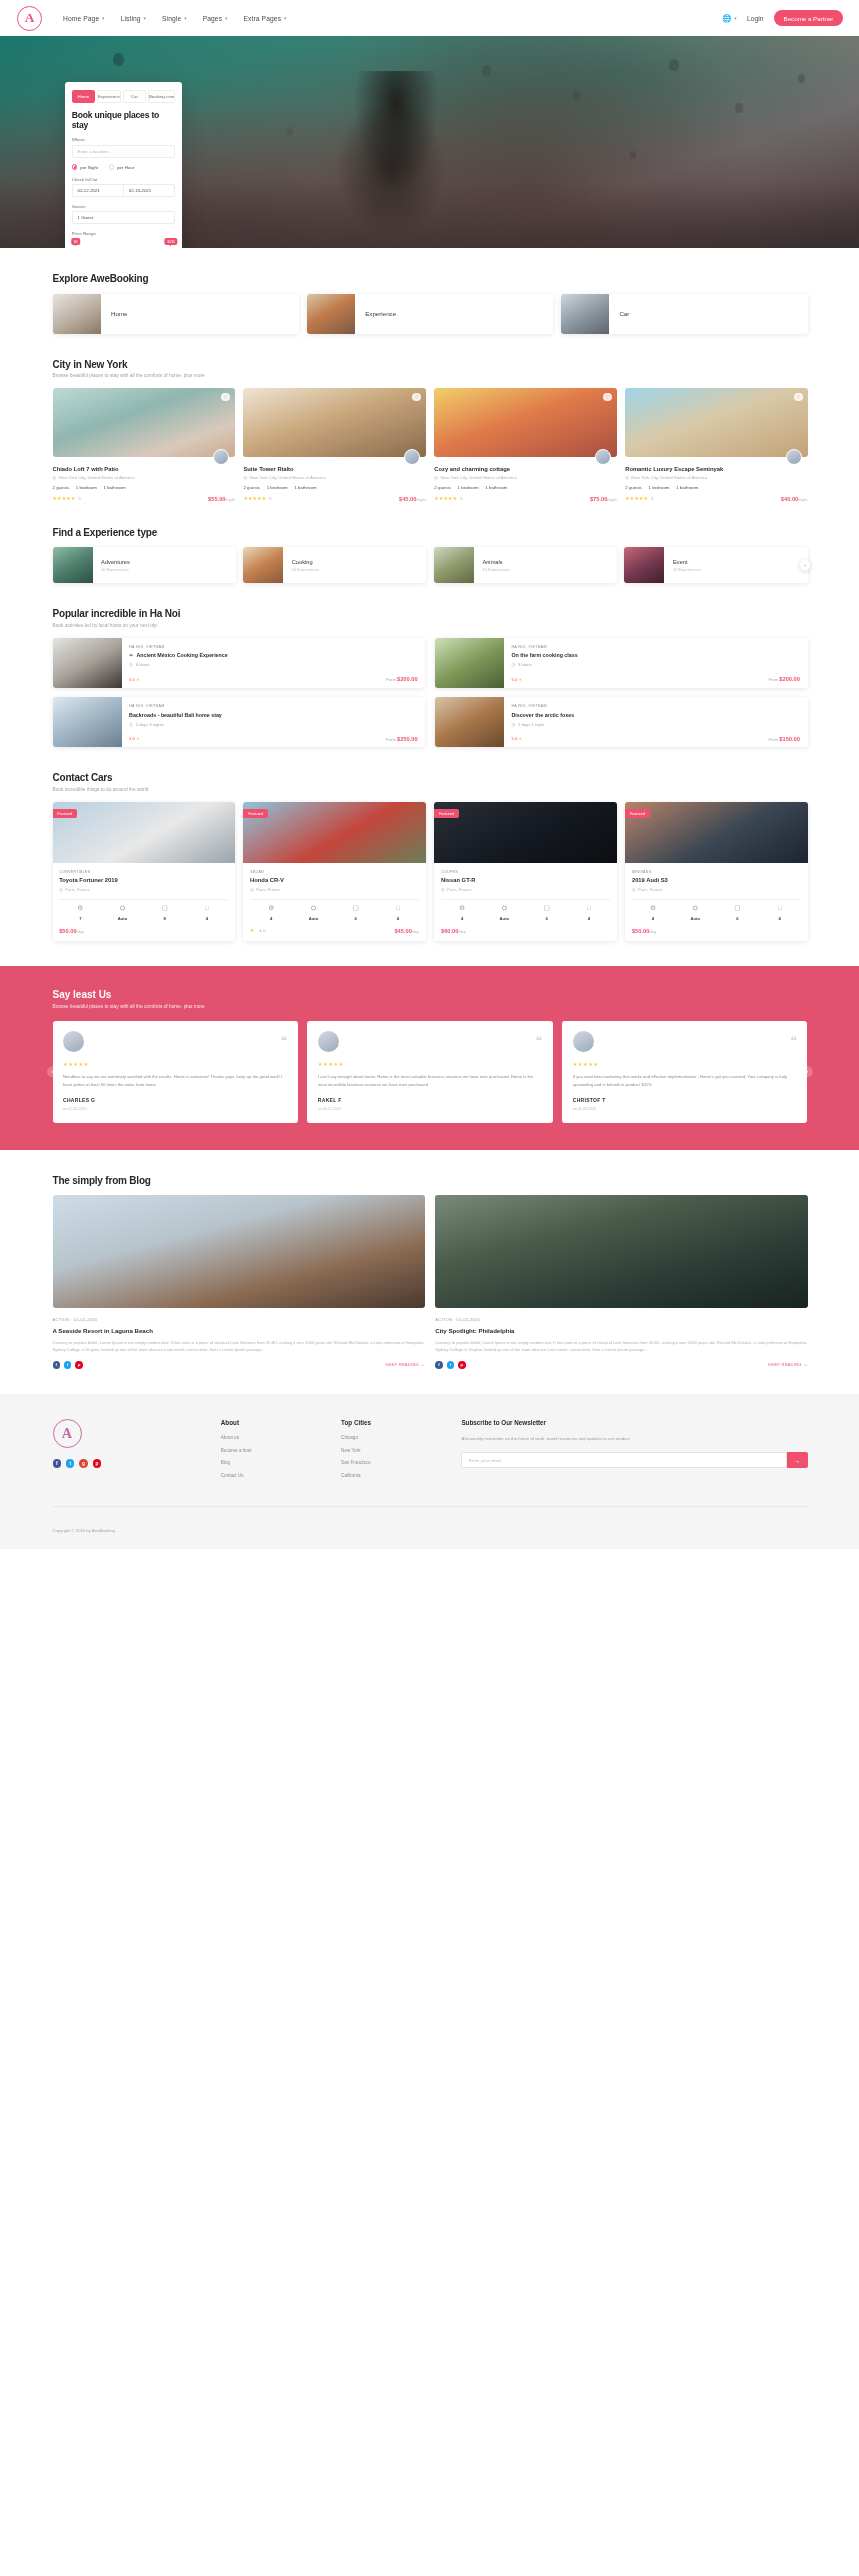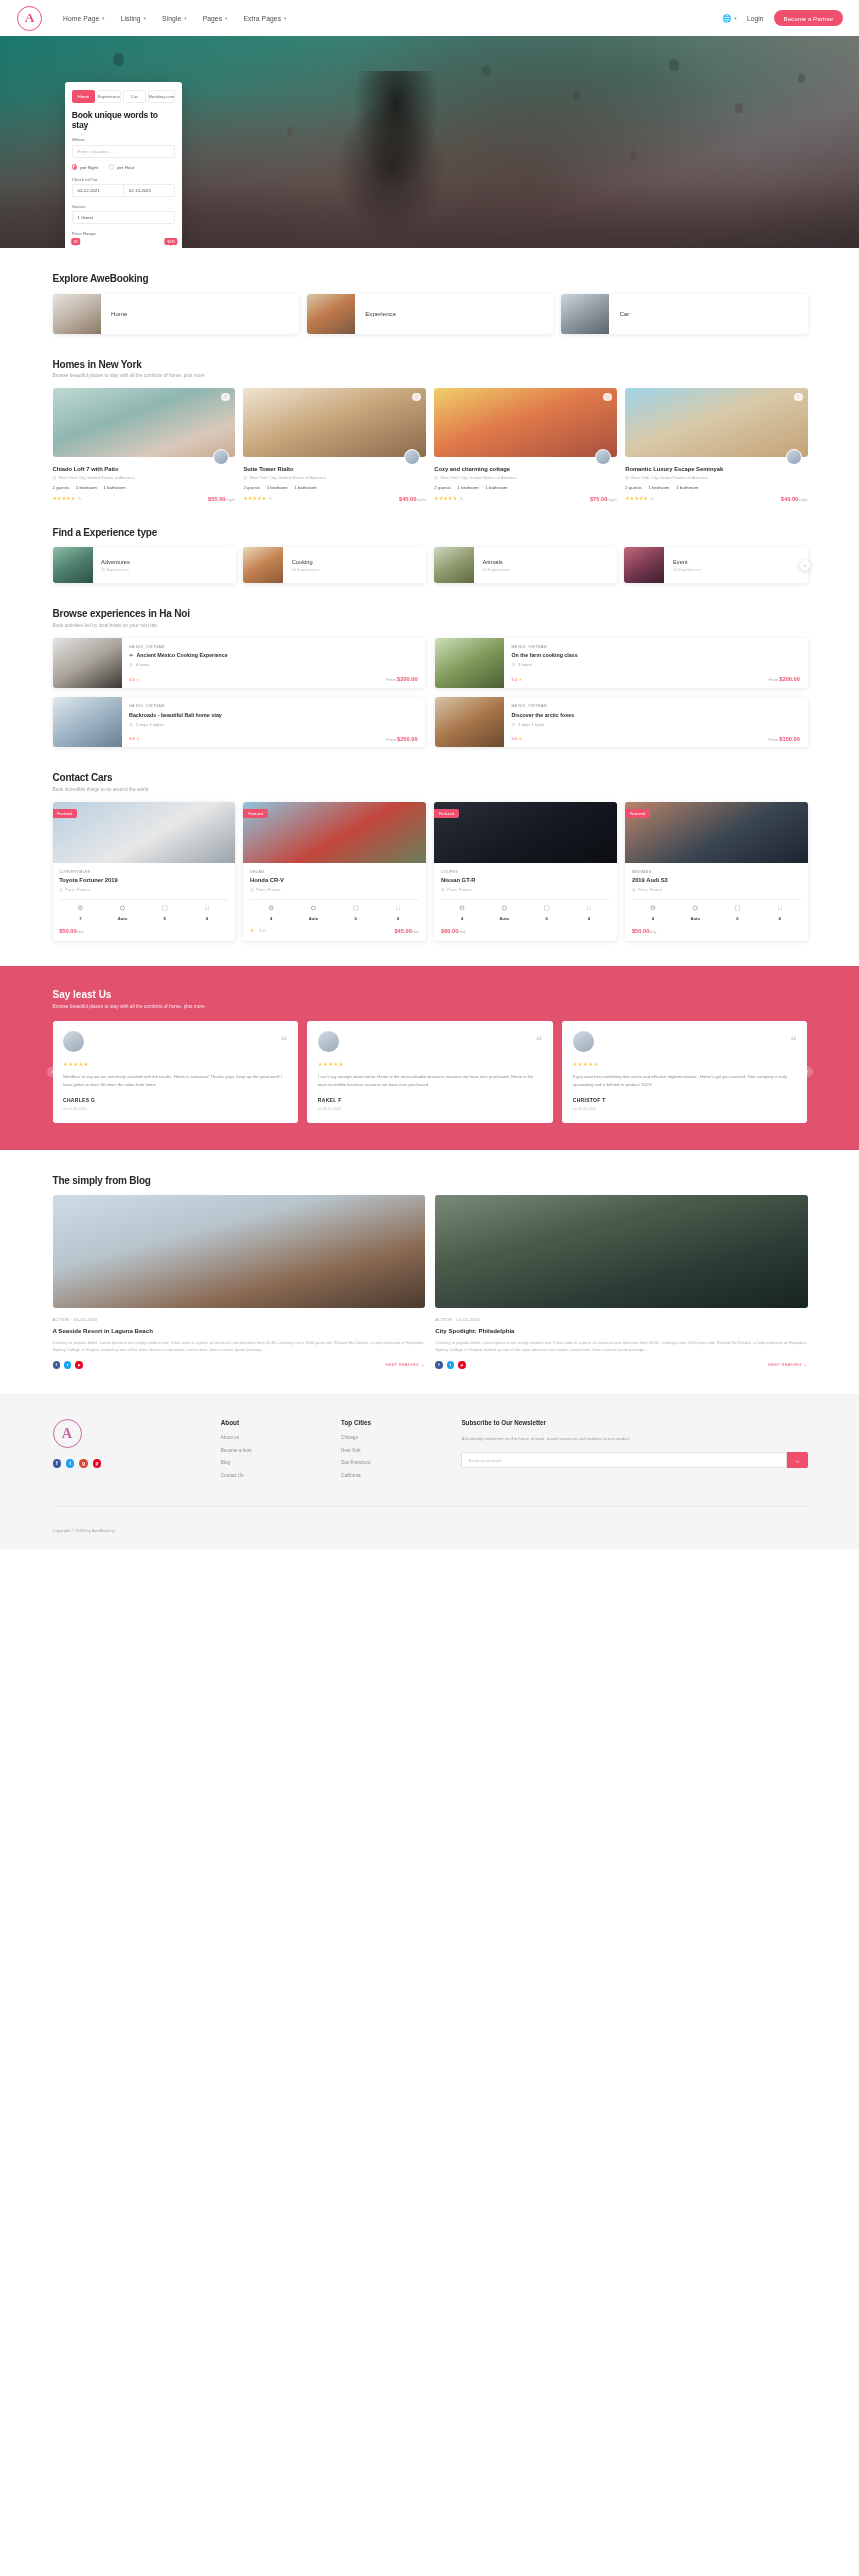--- a/index.html
+++ b/index.html
@@ -345,21 +345,21 @@
     <div class="hiker"></div>
     <div class="mountains"></div>
 
     <div class="search-card">
       <div class="tabs">
         <div class="tab active">Home</div>
         <div class="tab">Experience</div>
         <div class="tab">Car</div>
         <div class="tab">Booking.com</div>
       </div>
-      <div class="card-title">Book unique words to stay</div>
+      <div class="card-title">Book unique places to stay</div>
 
       <div class="fld-label">Where</div>
       <div class="fld">Enter a location ...</div>
 
       <div class="radios">
         <div class="radio">
           <span class="dot on"></span>
           <span>per Night</span>
         </div>
         <div class="radio">
@@ -401,21 +401,21 @@
         <div class="explore-label">Experience</div>
       </div>
       <div class="explore-card">
         <div class="explore-thumb" style="background:linear-gradient(150deg,#cfd7dd,#8f9aa3 50%,#5c646b);"></div>
         <div class="explore-label">Car</div>
       </div>
     </div>
   </div>
 
   <div class="container section">
-    <div class="sec-title">Homes in New York</div>
+    <div class="sec-title">City in New York</div>
     <div class="sec-sub">Browse beautiful places to stay with all the comforts of home, plus more</div>
     <div class="cards-row">
 
       <div class="home-card">
         <div class="home-img" style="background:linear-gradient(160deg,#bfd9d4,#8fb6b0 40%,#d9c9bb 75%,#caa98f);">
           <div class="heart">♡</div>
         </div>
         <div class="avatar-sm"></div>
         <div class="home-name">Chiado Loft 7 with Patio</div>
         <div class="home-loc">
@@ -541,21 +541,21 @@
         <div class="exp-txt">
           <div class="exp-name">Event</div>
           <div class="exp-cnt">10 Experiences</div>
         </div>
       </div>
       <div class="arrow-r">›</div>
     </div>
   </div>
 
   <div class="container section">
-    <div class="sec-title">Browse experiences in Ha Noi</div>
+    <div class="sec-title">Popular incredible in Ha Noi</div>
     <div class="sec-sub">Book activities led by local hosts on your next trip</div>
     <div class="pop-grid">
 
       <div class="pop-card">
         <div class="pop-img" style="background:linear-gradient(150deg,#e4e4e2,#a8a29a 50%,#3a3632);"></div>
         <div class="pop-body">
           <div class="pop-city">HA NOI, VIETNAM</div>
           <div class="pop-name">
             <span style="color:#6a8f6a;">❧</span>
             <span>Ancient México Cooking Experience</span>

